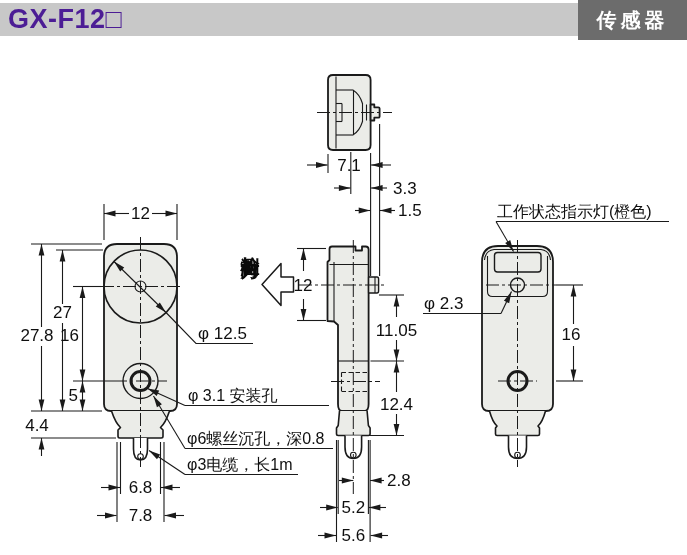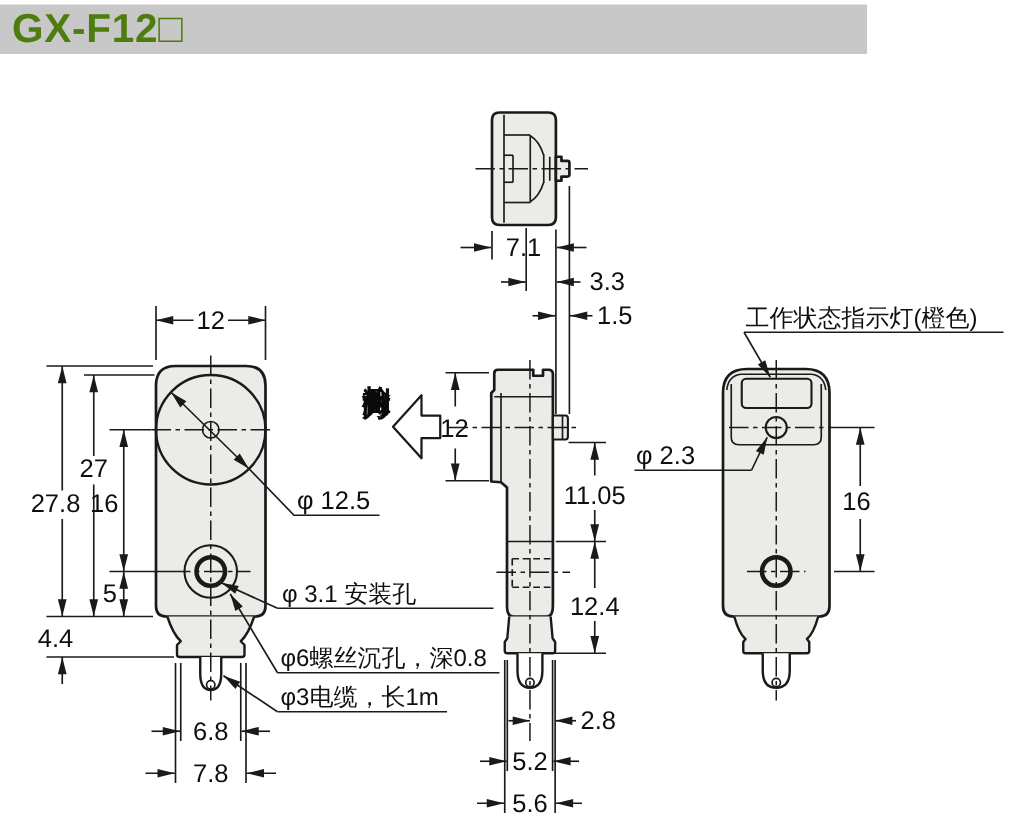--- a/index.html
+++ b/index.html
@@ -1,20 +1,20 @@
 <!DOCTYPE html>
 <html><head>
 <meta charset="utf-8">
 <style>
   html,body{margin:0;padding:0;background:#fff;}
   #stage{position:relative;width:687px;height:555px;background:#fff;overflow:hidden;
          font-family:"Liberation Sans","DejaVu Sans",sans-serif;color:#111;}
   #stage svg{position:absolute;left:0;top:0;}
   .hbar{position:absolute;left:0;top:3px;width:578px;height:33px;background:#c8c8c8;}
-  .htitle{position:absolute;left:8px;top:4px;font-size:27px;font-weight:bold;color:#4d7c0f;letter-spacing:.5px;}
+  .htitle{position:absolute;left:8px;top:4px;font-size:27px;font-weight:bold;color:#4c1d95;letter-spacing:.5px;}
   .hbadge{position:absolute;left:578px;top:0;width:109px;height:40px;background:#6c6c6c;color:#fff;
           font-size:20px;font-weight:bold;letter-spacing:4px;display:flex;align-items:center;justify-content:center;}
   .vlabel{position:absolute;left:240px;top:242px;writing-mode:vertical-rl;text-orientation:upright;
           font-size:19px;font-weight:bold;line-height:1.05;letter-spacing:1px;color:#0a0a0a;}
   text{fill:#0f0f0f;}
   .dim{font-size:17px;}
   .lbl{font-size:16px;}
   .ol{fill:#ebece8;stroke:#1a1a1a;stroke-width:1.8;stroke-linejoin:round;}
   .ol2{fill:#ebece8;stroke:#1a1a1a;stroke-width:1.6;stroke-linejoin:round;}
   .wh{fill:#ffffff;stroke:#1a1a1a;stroke-width:1.6;}
@@ -25,20 +25,21 @@
   .cl{fill:none;stroke:#1a1a1a;stroke-width:1;stroke-dasharray:13 3 3 3;}
   .hid{fill:none;stroke:#1a1a1a;stroke-width:1.1;stroke-dasharray:4.5 2.5;}
 </style>
 </head>
 <body>
 
 <div id="stage">
 
   <div class="hbar"></div>
   <div class="htitle">GX-F12□</div>
+  <div class="hbadge">传感器</div>
 
   <svg width="687" height="555" viewBox="0 0 687 555">
     <defs>
       <marker id="ah" viewBox="-12 -3.5 12.5 7" refX="0" refY="0" markerWidth="12.5" markerHeight="7" orient="auto-start-reverse" markerUnits="userSpaceOnUse">
         <path d="M0,0 L-11.5,2.9 L-11.5,-2.9 Z" fill="#1a1a1a"></path>
       </marker>
     </defs>
 
     <g>
       <path class="ol" d="M328,80 Q328,75 333,75 L365.6,75 Q370.6,75 370.6,80 L370.6,145 Q370.6,150 365.6,150 L333,150 Q328,150 328,145 Z"></path>

